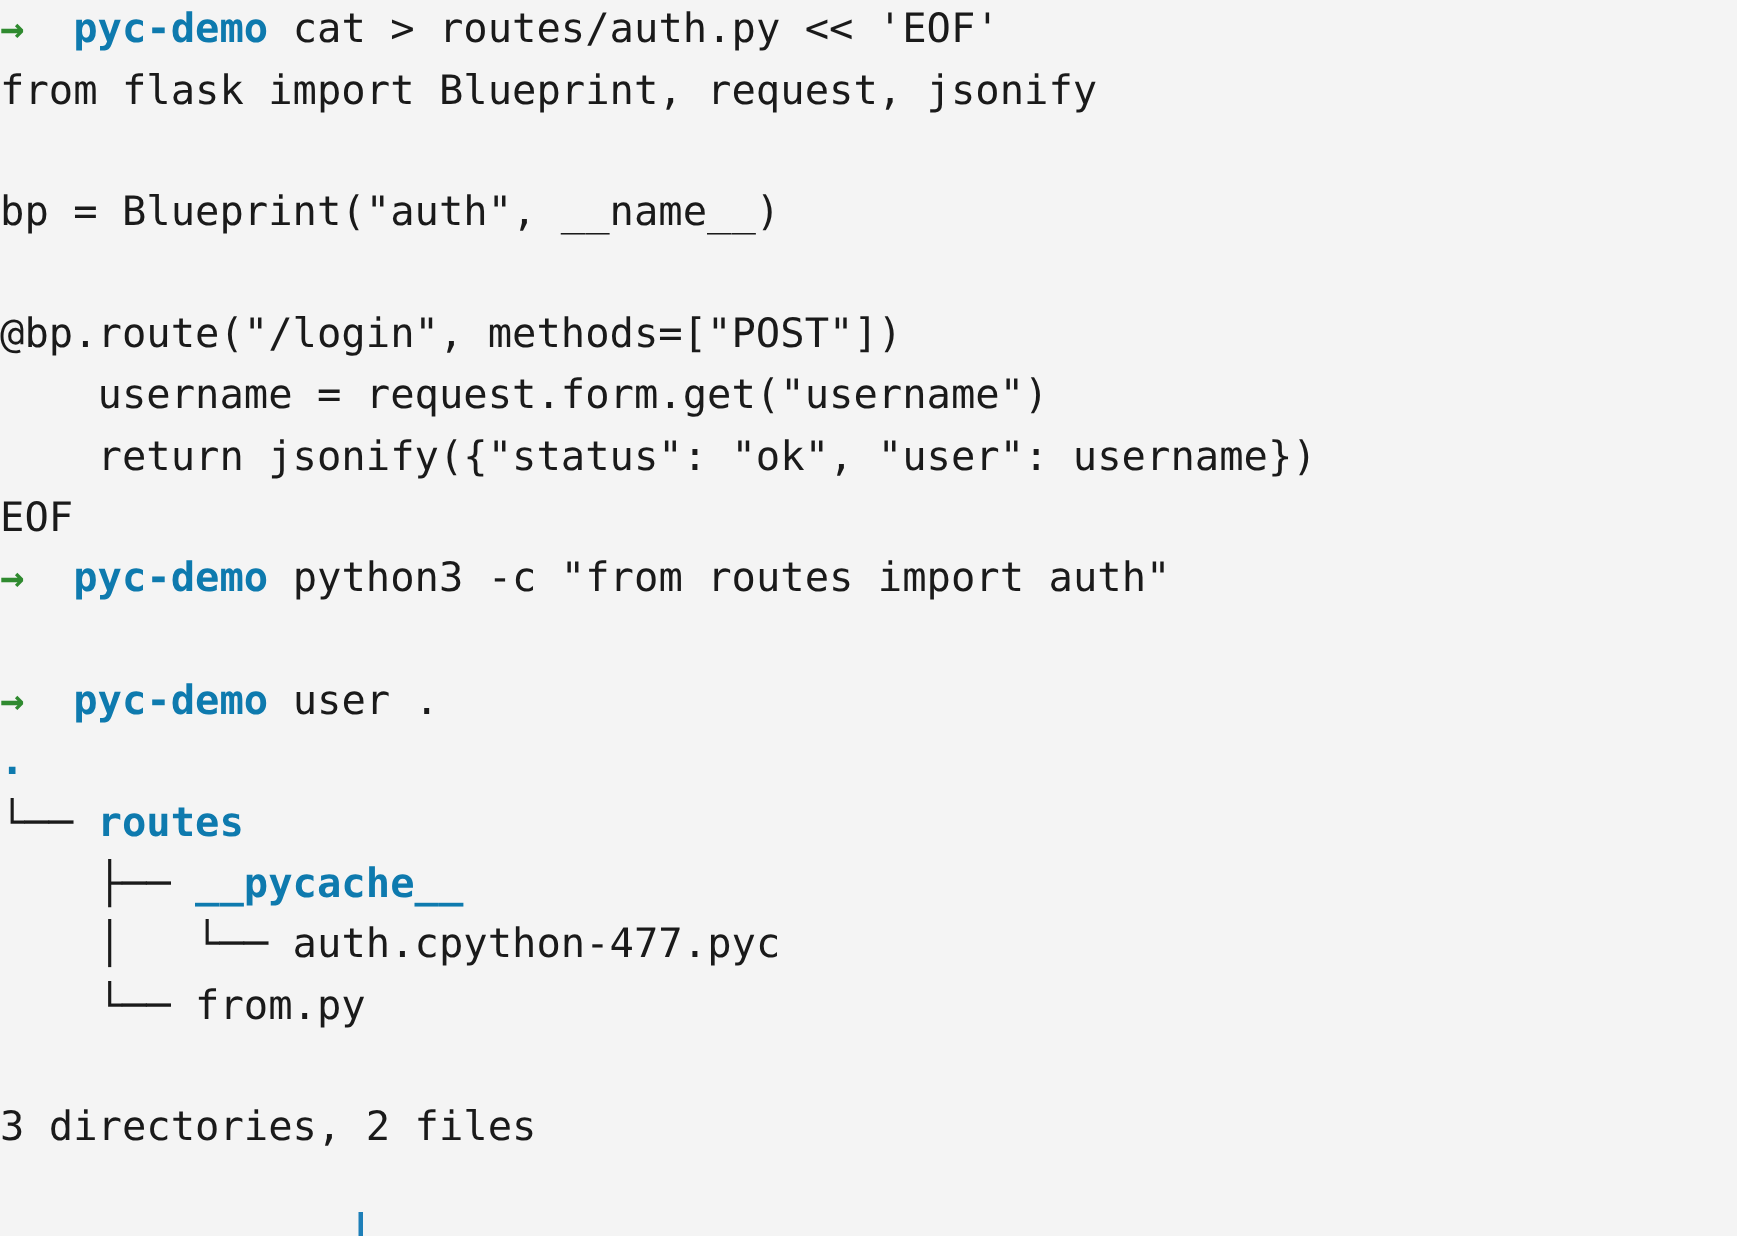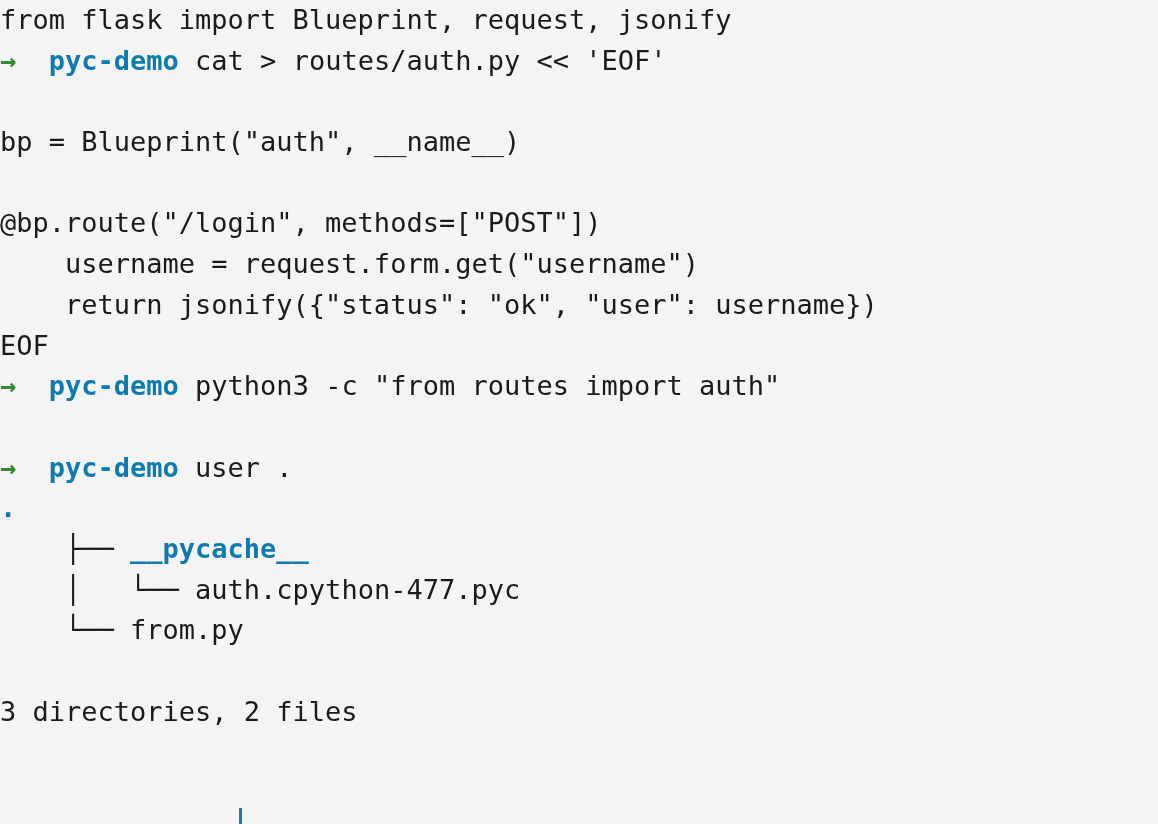--- a/index.html
+++ b/index.html
@@ -59,39 +59,40 @@
     width: 3px;
     height: 16px;
     background: #1e7fb8;
   }
 </style>
 </head>
 <body>
 
 <div id="terminal" style="background: rgb(244, 244, 244); color: rgb(26, 26, 26);">
 
+  <span class="line"><span class="arrow" style="color: rgb(47, 138, 47);">→</span>  <span class="ctx" style="color: rgb(14, 122, 174);">pyc-demo</span> <span class="cmd">cat &gt; routes/auth.py &lt;&lt; 'EOF'</span></span>
+
   <span class="line out">from flask import Blueprint, request, jsonify</span>
-
-  <span class="line"><span class="arrow" style="color: rgb(47, 138, 47);">→</span>  <span class="ctx" style="color: rgb(14, 122, 174);">pyc-demo</span> <span class="cmd">cat &gt; routes/auth.py &lt;&lt; 'EOF'</span></span>
   <span class="line out"></span>
   <span class="line out">bp = Blueprint("auth", __name__)</span>
   <span class="line out"></span>
   <span class="line out">@bp.route("/login", methods=["POST"])</span>
   <span class="line out">    username = request.form.get("username")</span>
   <span class="line out">    return jsonify({"status": "ok", "user": username})</span>
   <span class="line out">EOF</span>
 
   <span class="line"><span class="arrow" style="color: rgb(47, 138, 47);">→</span>  <span class="ctx" style="color: rgb(14, 122, 174);">pyc-demo</span> <span class="cmd">python3 -c "from routes import auth"</span></span>
 
   <span class="line out"></span>
 
   <span class="line"><span class="arrow" style="color: rgb(47, 138, 47);">→</span>  <span class="ctx" style="color: rgb(14, 122, 174);">pyc-demo</span> <span class="cmd">user .</span></span>
 
   <span class="line"><span class="dir" style="color: rgb(14, 122, 174);">.</span></span>
 
+  <span class="line"><span class="tree">└── </span><span class="dir" style="color: rgb(14, 122, 174);">routes</span></span>
 
   <span class="line"><span class="tree">    ├── </span><span class="dir-ul" style="color: rgb(14, 122, 174);">__pycache__</span></span>
 
   <span class="line"><span class="tree">    │   └── </span><span class="out">auth.cpython-477.pyc</span></span>
 
   <span class="line"><span class="tree">    └── </span><span class="out">from.py</span></span>
 
   <span class="line out"></span>
 
   <span class="line out">3 directories, 2 files</span>

